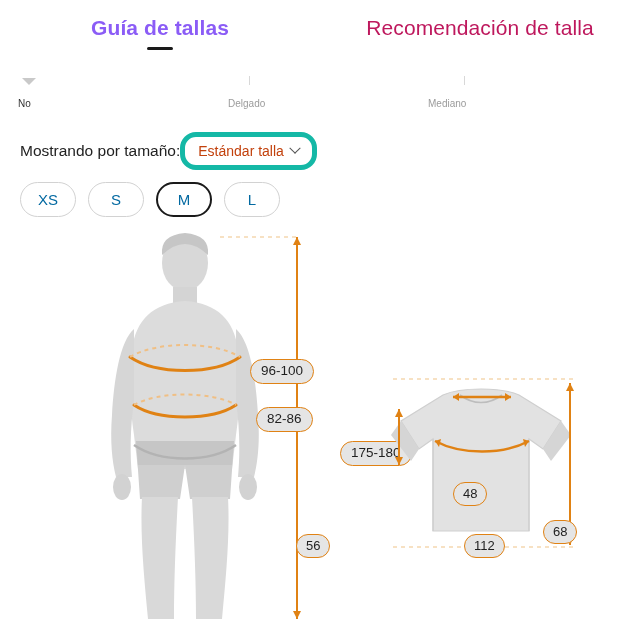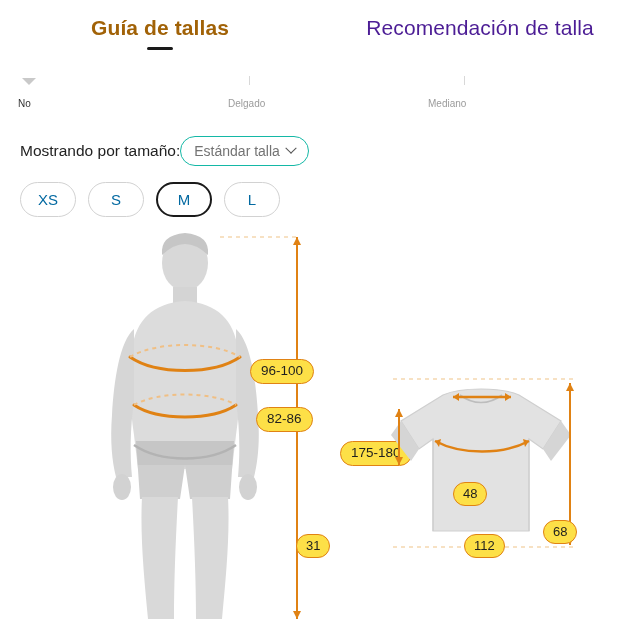--- a/index.html
+++ b/index.html
@@ -22,22 +22,22 @@
   }
   .tab {
     flex: 1 1 50%;
     text-align: center;
     font-size: 21px;
     letter-spacing: 0.1px;
     position: relative;
     cursor: pointer;
     padding-top: 6px;
   }
-  .tab.active { color: #a16207; font-weight: 700; }
-  .tab.inactive { color: #4c1d95; font-weight: 400; }
+  .tab.active { color: #8b5cf6; font-weight: 700; }
+  .tab.inactive { color: #be185d; font-weight: 400; }
   .tab .underline {
     display: block;
     width: 26px; height: 3px;
     background: #1a1a1a;
     border-radius: 2px;
     margin: 7px auto 0 auto;
   }
 
   
   .scale {
@@ -74,25 +74,25 @@
     align-items: center;
     padding: 0 0 0 20px;
     height: 34px;
     margin-top: 2px;
   }
   .showing-label { font-size: 15.5px; color: #222222; }
   .dropdown {
     display: inline-flex;
     align-items: center;
     gap: 7px;
-    border: 1px solid #14b8a6;
+    border: 5px solid #14b8a6;
     border-radius: 16px;
     padding: 6px 13px;
     font-size: 14px;
-    color: #737373;
+    color: #c2410c;
     background: #fff;
     cursor: pointer;
   }
   .chev {
     display: inline-block;
     width: 8px; height: 8px;
     border-right: 1.4px solid #555;
     border-bottom: 1.4px solid #555;
     transform: rotate(45deg) translate(-2px,-2px);
   }
@@ -124,21 +124,21 @@
   
   .figures {
     position: relative;
     margin-top: 12px;
     height: 398px;
   }
   .fig-svg { display: block; }
 
   .bubble {
     position: absolute;
-    background: #fde047;
+    background: #e5e5e5;
     border: 1.6px solid #e08214;
     border-radius: 13px;
     color: #1f1f1f;
     font-size: 13.5px;
     padding: 4px 10px;
     white-space: nowrap;
     line-height: 1.1;
   }
   .bubble.small { font-size: 13px; padding: 4px 9px; }
 </style>
@@ -267,21 +267,21 @@
 
       <line x1="205" y1="14" x2="205" y2="176" stroke="#e08214" stroke-width="2"></line>
       <polygon points="205,14 201,22 209,22" fill="#e08214"></polygon>
       <polygon points="205,176 201,168 209,168" fill="#e08214"></polygon>
     </svg>
 
     <div class="bubble small" style="left:453px; top:253px;">
       <span>48</span>
     </div>
     <div class="bubble small" style="left:296px; top:305px;">
-      <span>31</span>
+      <span>56</span>
     </div>
     <div class="bubble small" style="left:464px; top:305px;text-align:center;">
       <span>112</span>
     </div>
     <div class="bubble small" style="left:543px; top:291px;">
       <span>68</span>
     </div>
 
   </div>
 </div>

